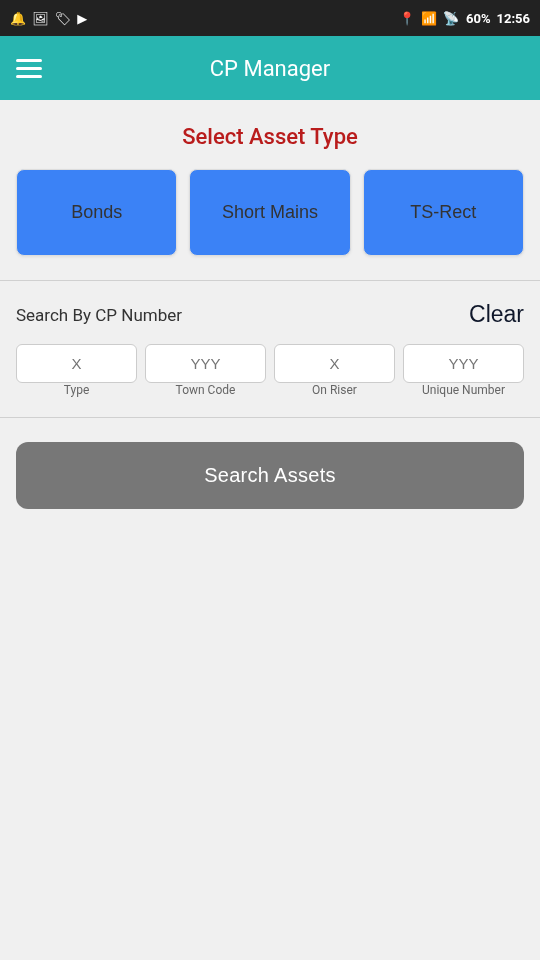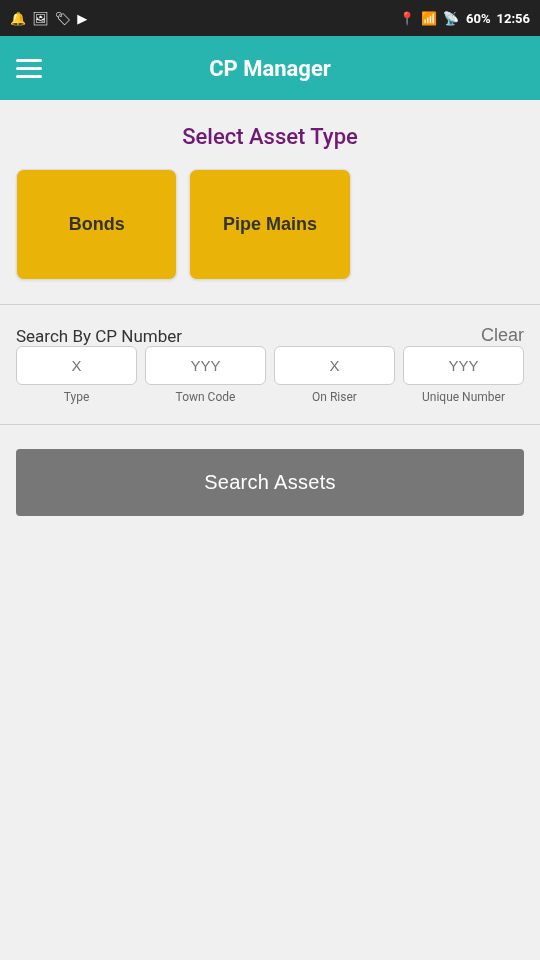--- a/index.html
+++ b/index.html
@@ -44,81 +44,82 @@
     .hamburger-icon span {
       display: block;
       width: 26px;
       height: 3px;
       background: #fff;
       border-radius: 2px;
     }
     .header-title {
       color: #fff;
       font-size: 22px;
-      font-weight: 700;
+      font-weight: 400;
       flex: 1;
       text-align: center;
       margin-right: 42px;
     }
 
     
     .main {
       background: #f0f0f0;
       padding: 24px 16px 0 16px;
     }
 
     .section-title {
       font-size: 22px;
       font-weight: 500;
-      color: #701a75;
+      color: #b91c1c;
       text-align: center;
       margin-bottom: 20px;
     }
 
     
     .asset-grid {
       display: grid;
       grid-template-columns: repeat(3, 1fr);
       gap: 12px;
       margin-bottom: 24px;
     }
     .asset-btn {
-      background: #eab308;
+      background: #3b82f6;
       border: 1px solid #ddd;
       border-radius: 8px;
-      padding: 44px 8px;
+      padding: 32px 8px;
       font-size: 18px;
       color: #333;
       cursor: pointer;
       text-align: center;
-      font-weight: 700;
+      font-weight: 400;
       box-shadow: 0 1px 3px rgba(0,0,0,0.08);
     }
 
     
     .divider {
       height: 1px;
       background: #d0d0d0;
       margin: 0 -16px 20px -16px;
     }
 
     
     .search-header {
       display: flex;
       justify-content: space-between;
       align-items: center;
+      margin-bottom: 16px;
     }
     .search-label {
       font-size: 17px;
       color: #333;
       font-weight: 400;
     }
     .clear-btn {
-      font-size: 18px;
-      color: #737373;
+      font-size: 23px;
+      color: #0f172a;
       background: none;
       border: none;
       cursor: pointer;
     }
 
     
     .cp-fields {
       display: flex;
       gap: 8px;
       justify-content: space-between;
@@ -137,42 +138,41 @@
       background: #fff;
       font-size: 15px;
       color: #999;
       text-align: center;
       padding: 10px 4px;
       outline: none;
     }
     .cp-label {
       font-size: 12px;
       color: #666;
-      margin-top: 5px;
       text-align: center;
     }
 
     
     .divider2 {
       height: 1px;
       background: #d0d0d0;
       margin: 20px -16px 0 -16px;
     }
 
     
     .search-btn-area {
       background: #f0f0f0;
       padding: 24px 16px;
     }
     .search-btn {
       width: 100%;
       background: #777;
       color: #fff;
       border: none;
-      border-radius: 4px;
+      border-radius: 12px;
       padding: 22px 0;
       font-size: 20px;
       font-weight: 400;
       cursor: pointer;
       letter-spacing: 0.3px;
     }
   </style>
 </head>
 <body>
 
@@ -200,21 +200,22 @@
   </div>
   <span class="header-title">CP Manager</span>
 </div>
 
 <div class="main">
 
   <div class="section-title">Select Asset Type</div>
 
   <div class="asset-grid">
     <button class="asset-btn">Bonds</button>
-    <button class="asset-btn">Pipe Mains</button>
+    <button class="asset-btn">Short Mains</button>
+    <button class="asset-btn">TS-Rect</button>
   </div>
 
   <div class="divider"></div>
 
   <div class="search-header">
     <span class="search-label">Search By CP Number</span>
     <button class="clear-btn">Clear</button>
   </div>
 
   <div class="cp-fields">

